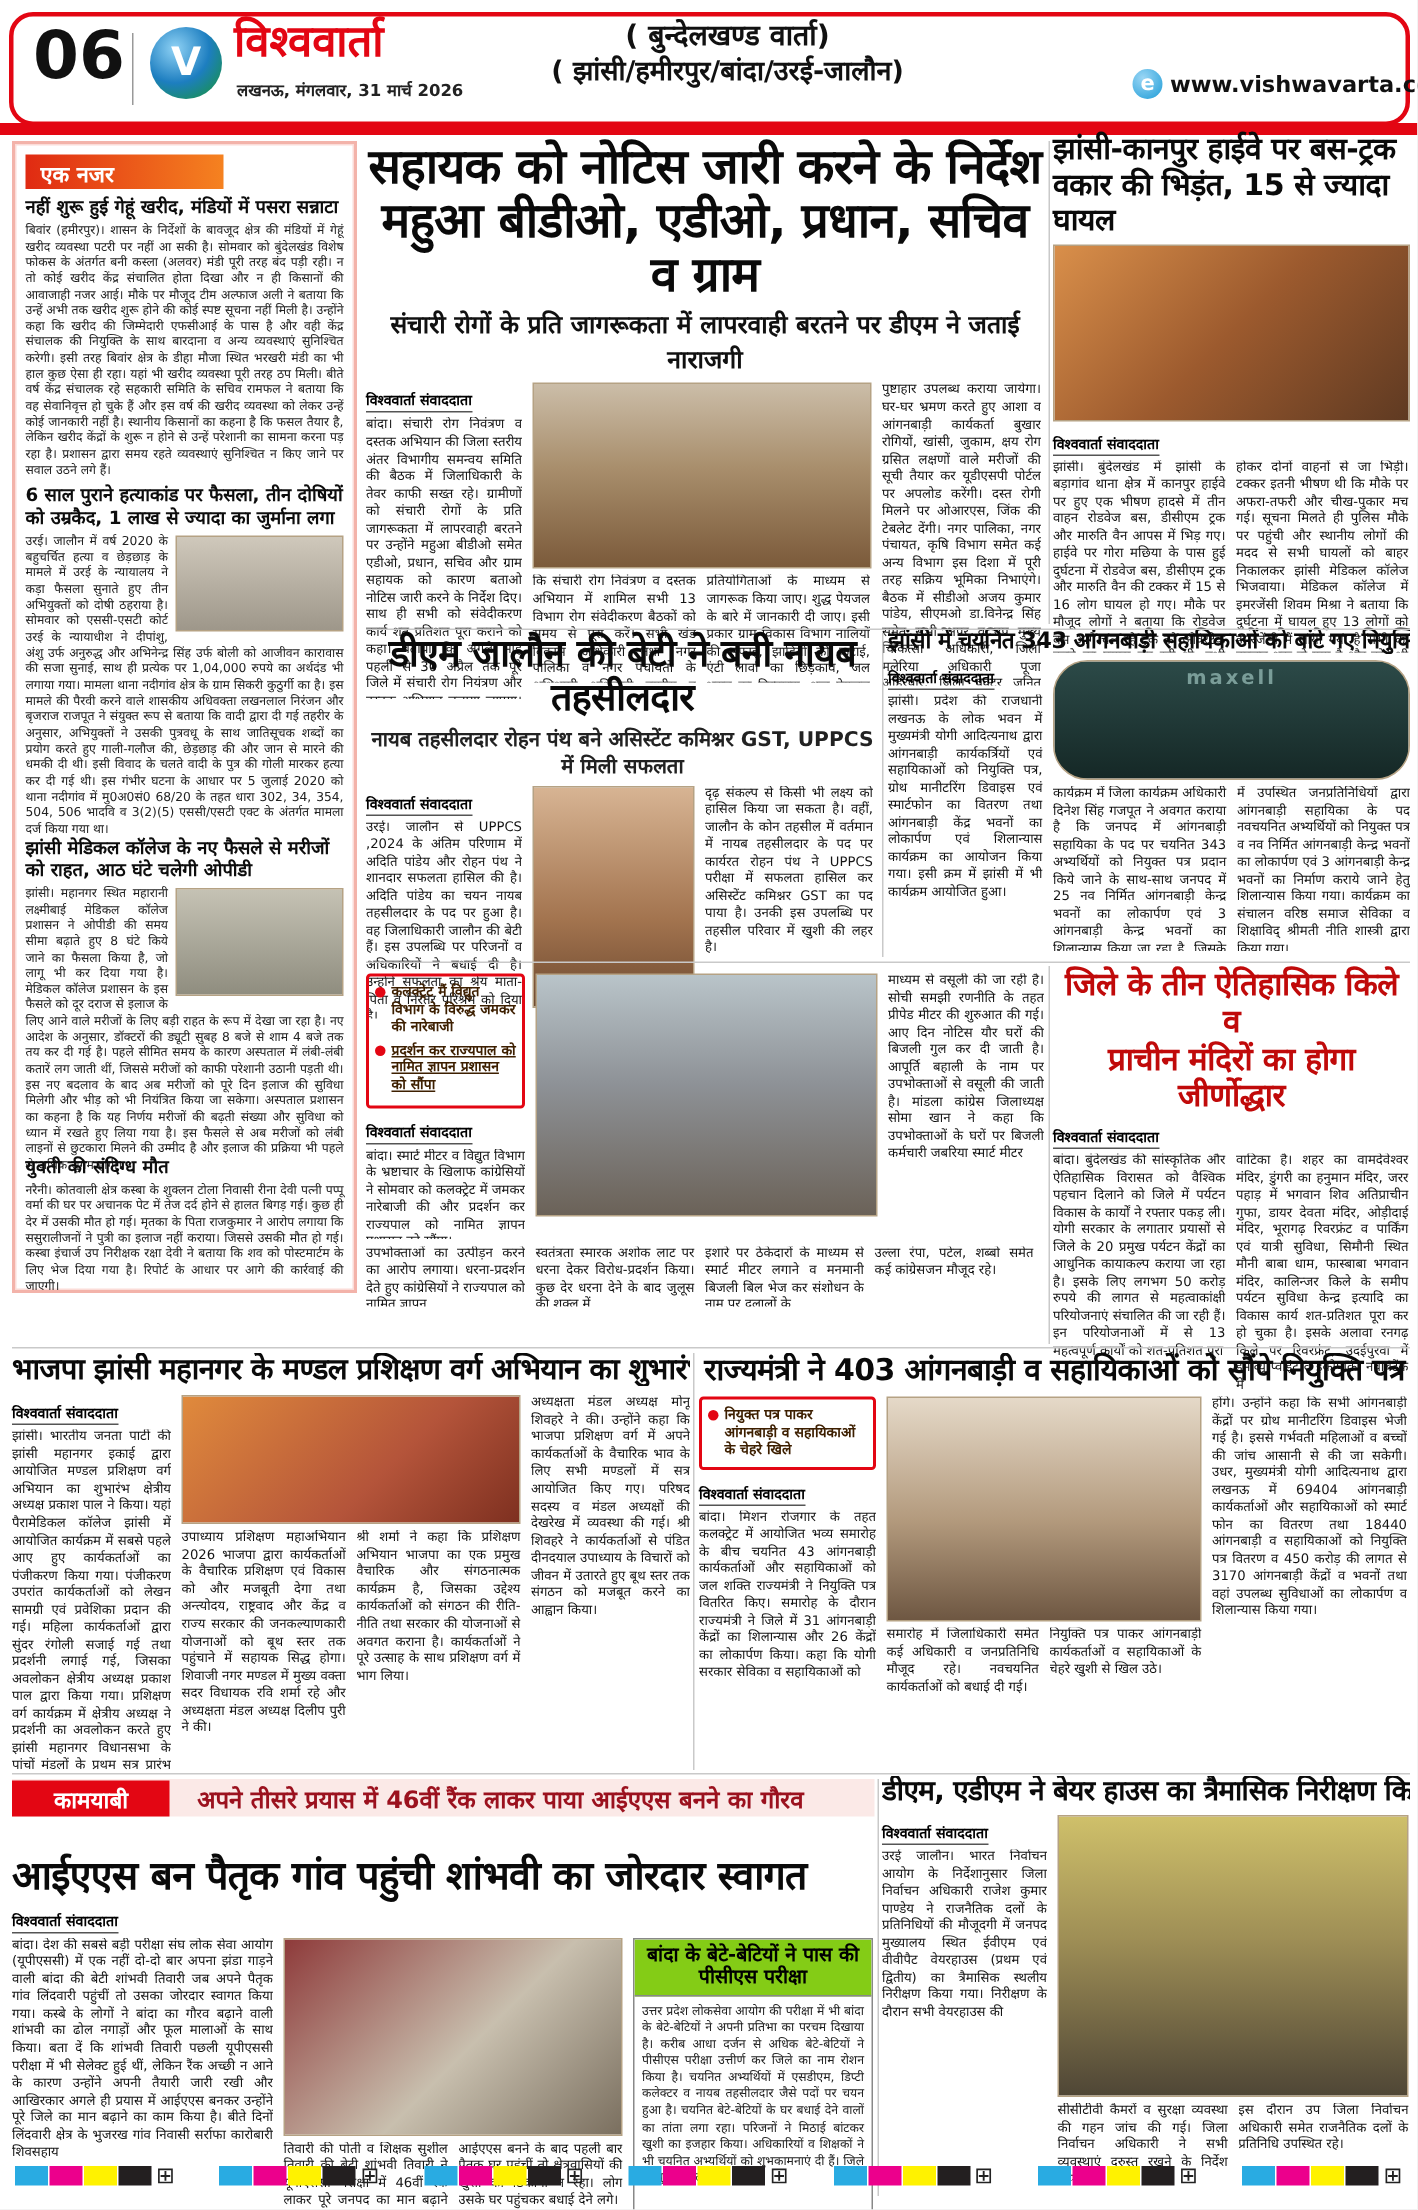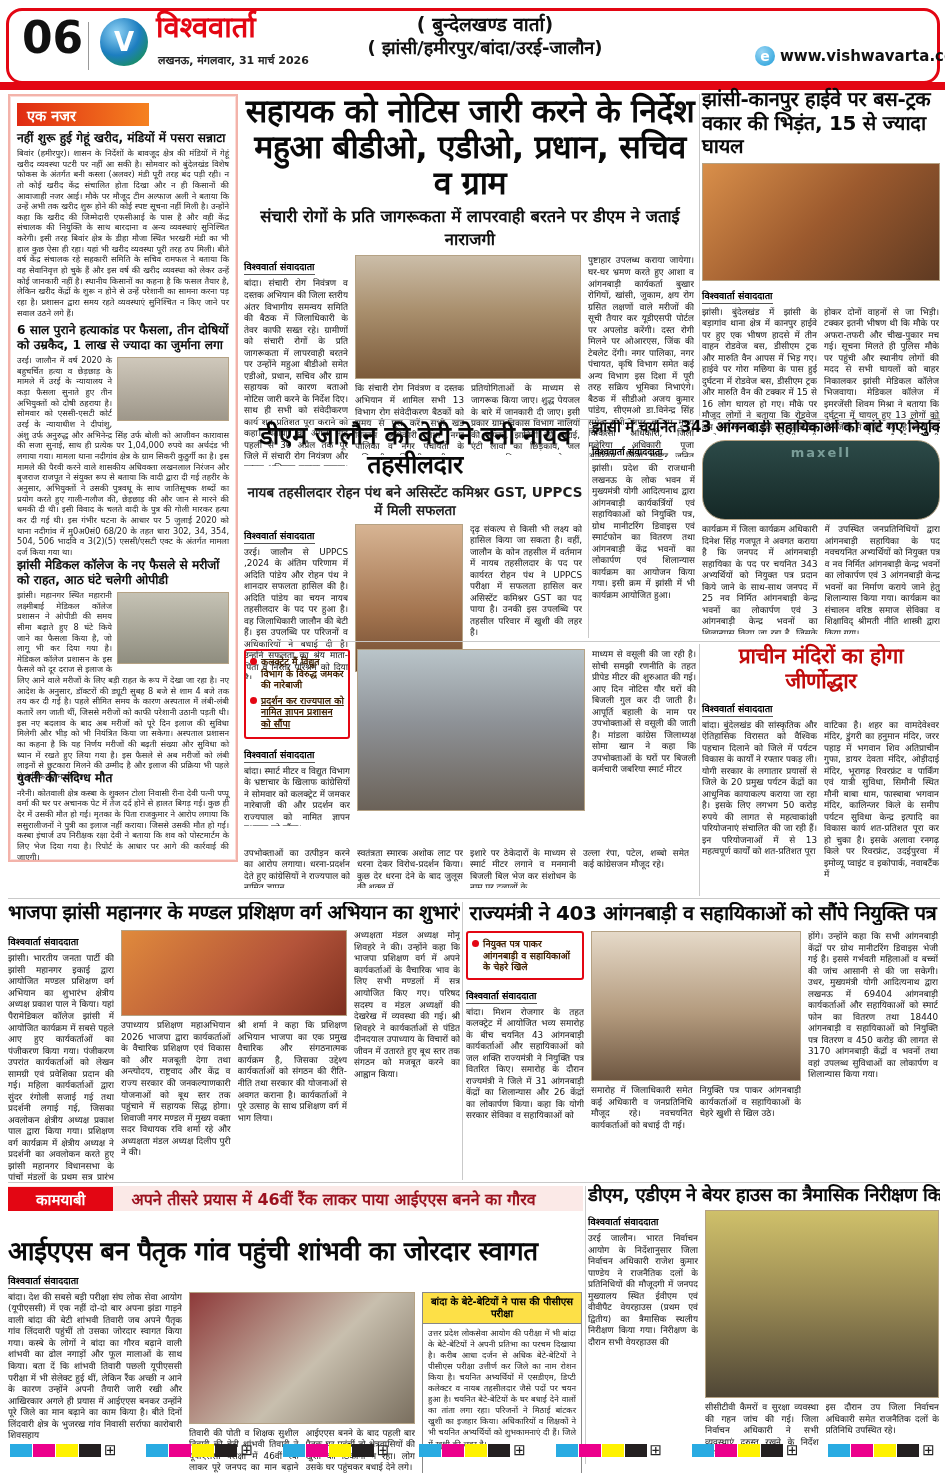--- a/index.html
+++ b/index.html
@@ -47,21 +47,21 @@
   
   .bbox{border:2px solid #e30613;border-radius:3px;padding:5px 4px;margin-bottom:4px;}
   .bitem{display:flex;gap:4px;font-size:9.3px;font-weight:bold;color:#3d1f00;line-height:1.25;margin-bottom:4px;}
   .bdot{width:7px;height:7px;border-radius:50%;background:#e30613;flex:none;margin-top:2px;}
   
   .kick-row{position:absolute;left:8px;top:1186px;width:575px;height:25px;display:flex;align-items:center;background:#fbe9e7;}
   .kick-label{background:#e30613;color:#fff;font-weight:bold;font-size:15px;padding:2px 28px;margin-right:18px;}
   .kick-text{color:#9b111e;font-weight:bold;font-size:16px;}
   
   .pcsbox{border:1px solid #888;box-sizing:border-box;padding:0;overflow:hidden;}
-  .pcs-h{background:#fde047;border-bottom:1px solid #888;font-size:10px;font-weight:bold;text-align:center;padding:3px 2px;line-height:1.2;}
+  .pcs-h{background:#84cc16;border-bottom:1px solid #888;font-size:13px;font-weight:bold;text-align:center;padding:3px 2px;line-height:1.2;}
   .pcs-b{font-size:8.2px;text-align:justify;line-height:1.35;padding:4px 5px;color:#222;}
   
   .ph-meeting{background:linear-gradient(180deg,#cbbda8 0%,#a98f6d 45%,#7b5a3a 100%);}
   .ph-crash{background:linear-gradient(135deg,#d98f4a,#9c5a2e 50%,#5f3a22);}
   .ph-court{background:linear-gradient(180deg,#cfc8bb,#9e978a);}
   .ph-college{background:linear-gradient(180deg,#c5c2b4,#8f8d7f);}
   .ph-maxell{background:linear-gradient(180deg,#2c4a48,#152826);position:relative;}
   .maxell-txt{position:absolute;top:4px;left:50%;transform:translateX(-50%);color:#8fb3ae;font-size:13px;font-weight:bold;letter-spacing:2px;opacity:.8;}
   .ph-portrait{background:linear-gradient(180deg,#d7b493,#a3744f 60%,#6e4a30);}
   .ph-protest{background:linear-gradient(180deg,#b9c4c9 0%,#8e9297 45%,#6b6258 100%);}
@@ -204,29 +204,30 @@
             <span class="bdot"></span>
             <span>प्रदर्शन कर राज्यपाल को नामित ज्ञापन प्रशासन को सौंपा</span>
           </div>
         </div>
         <div class="byl">विश्ववार्ता संवाददाता</div>
         <div class="tcol" style="height:60px;">बांदा। स्मार्ट मीटर व विद्युत विभाग के भ्रष्टाचार के खिलाफ कांग्रेसियों ने सोमवार को कलक्ट्रेट में जमकर नारेबाजी की और प्रदर्शन कर राज्यपाल को नामित ज्ञापन प्रशासन को सौंपा।</div>
       </div>
       <div class="ph ph-protest" style="width:228px;height:162px;"></div>
       <div class="tcol" style="width:104px;height:162px;">माध्यम से वसूली की जा रही है। सोची समझी रणनीति के तहत प्रीपेड मीटर की शुरुआत की गई। आए दिन नोटिस यौर घरों की बिजली गुल कर दी जाती है। आपूर्ति बहाली के नाम पर उपभोक्ताओं से वसूली की जाती है। मांडला कांग्रेस जिलाध्यक्ष सोमा खान ने कहा कि उपभोक्ताओं के घरों पर बिजली कर्मचारी जबरिया स्मार्ट मीटर</div>
     </div>
-    <div class="colrow" style="margin-top:22px;">
+    <div class="colrow" style="margin-top:5px;">
       <div class="tcol" style="width:106px;height:40px;">उपभोक्ताओं का उत्पीड़न करने का आरोप लगाया। धरना-प्रदर्शन देते हुए कांग्रेसियों ने राज्यपाल को नामित ज्ञापन</div>
       <div class="tcol" style="width:106px;height:40px;">स्वतंत्रता स्मारक अशोक लाट पर धरना देकर विरोध-प्रदर्शन किया। कुछ देर धरना देने के बाद जुलूस की शक्ल में</div>
       <div class="tcol" style="width:106px;height:40px;">इशारे पर ठेकेदारों के माध्यम से स्मार्ट मीटर लगाने व मनमानी बिजली बिल भेज कर संशोधन के नाम पर दलालों के</div>
       <div class="tcol" style="width:106px;height:40px;">उल्ला रंपा, पटेल, शब्बो समेत कई कांग्रेसजन मौजूद रहे।</div>
     </div>
   </div>
 
   <div class="art" style="left:702px;top:644px;width:238px;height:252px;">
+    <div class="h-l h-red" style="font-size:21px;text-align:center;">जिले के तीन ऐतिहासिक किले व</div>
     <div class="h-l h-red" style="font-size:21px;text-align:center;">प्राचीन मंदिरों का होगा जीर्णोद्धार</div>
     <div style="margin-top:3px;"><span class="byl">विश्ववार्ता संवाददाता</span></div>
     <div class="colrow">
       <div class="tcol" style="width:115px;height:178px;">बांदा। बुंदेलखंड की सांस्कृतिक और ऐतिहासिक विरासत को वैश्विक पहचान दिलाने को जिले में पर्यटन विकास के कार्यों ने रफ्तार पकड़ ली। योगी सरकार के लगातार प्रयासों से जिले के 20 प्रमुख पर्यटन केंद्रों का आधुनिक कायाकल्प कराया जा रहा है। इसके लिए लगभग 50 करोड़ रुपये की लागत से महत्वाकांक्षी परियोजनाएं संचालित की जा रही हैं। इन परियोजनाओं में से 13 महत्वपूर्ण कार्यों को शत-प्रतिशत पूरा</div>
       <div class="tcol" style="width:115px;height:178px;">वाटिका है। शहर का वामदेवेश्वर मंदिर, डुंगरी का हनुमान मंदिर, जरर पहाड़ में भगवान शिव अतिप्राचीन गुफा, डायर देवता मंदिर, ओड़ीदाई मंदिर, भूरागढ़ रिवरफ्रंट व पार्किंग एवं यात्री सुविधा, सिमौनी स्थित मौनी बाबा धाम, फास्बाबा भगवान मंदिर, कालिन्जर किले के समीप पर्यटन सुविधा केन्द्र इत्यादि का विकास कार्य शत-प्रतिशत पूरा कर हो चुका है। इसके अलावा रनगढ़ किले पर रिवरफ्रंट, उदईपुरवा में इमोव्यू प्वाइंट व इकोपार्क, नवाबटैंक में</div>
     </div>
   </div>
 
   <div class="art" style="left:8px;top:902px;width:452px;height:278px;">
     <div class="h-m" style="font-size:19.5px;white-space:nowrap;overflow:hidden;">भाजपा झांसी महानगर के मण्डल प्रशिक्षण वर्ग अभियान का शुभारंभ</div>

